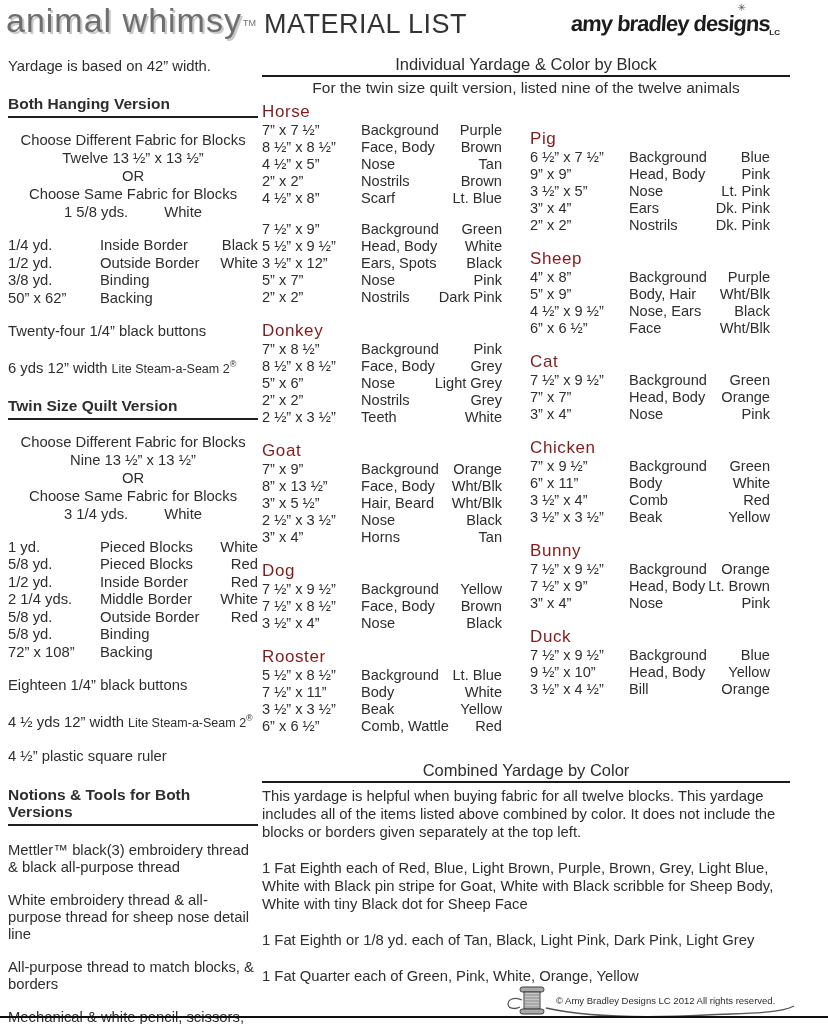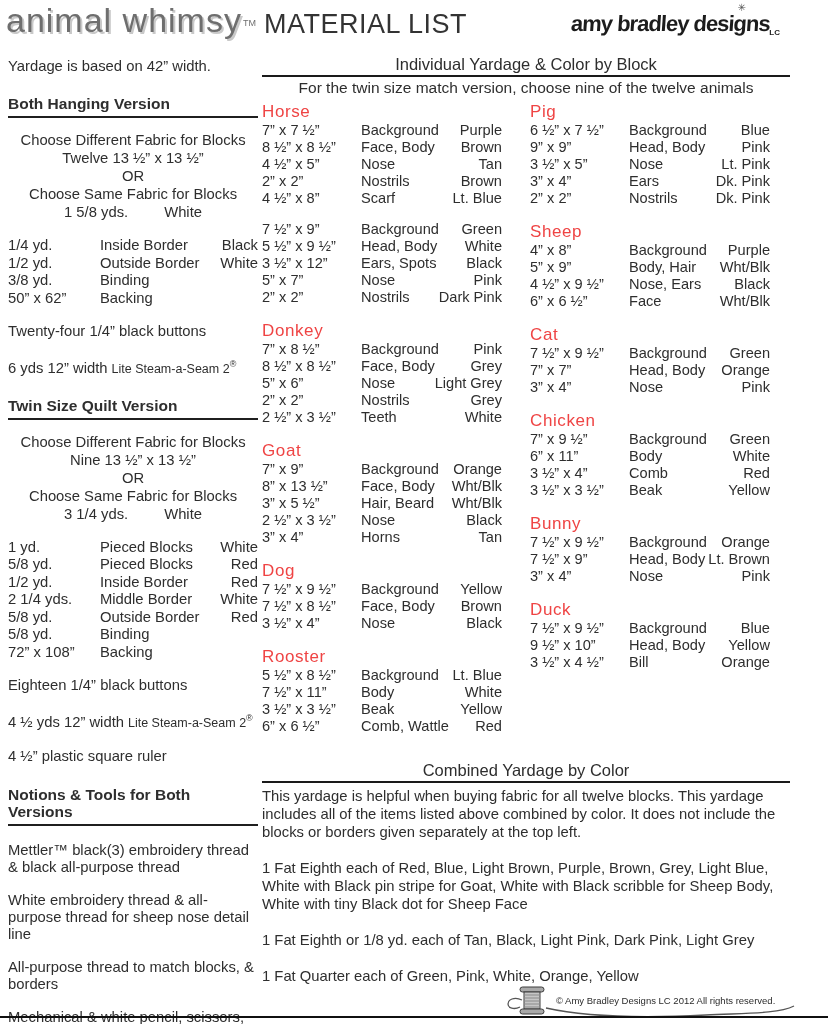--- a/index.html
+++ b/index.html
@@ -33,23 +33,23 @@
   .steam-product{font-size:12.5px;margin-left:4px;}
   .steam sup{font-size:9px;}
   .notion{margin-top:16px;}
 
   
   .right{position:absolute;left:262px;top:55px;width:528px;}
   .sec-head{font-size:16.5px;text-align:center;border-bottom:2px solid #1a1a1a;padding-bottom:1px;font-weight:normal;margin:0;}
   .sec-sub{font-size:15.5px;text-align:center;margin:2px 0 4px;}
   .animal-grid{display:flex;}
   .acol{width:240px;}
-  .acol + .acol{margin-left:28px;}
+  .acol + .acol{margin-left:28px;margin-top:27px;}
   .animal-block{margin-bottom:14px;}
-  .animal-name{font-size:17px;color:#ef4444;letter-spacing:.6px;line-height:21px;}
+  .animal-name{font-size:17px;color:#7f1d1d;letter-spacing:.6px;line-height:21px;}
   .arow{display:flex;font-size:14.6px;line-height:17px;}
   .asize{width:99px;flex:none;}
   .apart{flex:1;white-space:nowrap;}
   .acolor{text-align:right;flex:none;white-space:nowrap;}
 
   .combined{margin-top:12px;}
   .combined p{font-size:14.8px;line-height:18px;margin:0 0 18px 0;}
   .combined .first{margin-top:4px;}
 
   
@@ -178,21 +178,21 @@
     <h2 class="sec-head-left" style="margin-top:21px;">Notions &amp; Tools for Both Versions</h2>
     <div class="notion">Mettler™ black(3) embroidery thread &amp; black all-purpose thread</div>
     <div class="notion">White embroidery thread &amp; all-purpose thread for sheep nose detail line</div>
     <div class="notion">All-purpose thread to match blocks, &amp; borders</div>
     <div class="notion">Mechanical &amp; white pencil, scissors, X-ACTO® knife with #11 blade</div>
 
   </div>
 
   <div class="right">
     <h2 class="sec-head">Individual Yardage &amp; Color by Block</h2>
-    <div class="sec-sub">For the twin size match version, choose nine of the twelve animals</div>
+    <div class="sec-sub">For the twin size quilt version, listed nine of the twelve animals</div>
 
     <div class="animal-grid">
       <div class="acol">
 
           <div class="animal-block">
             <div class="animal-name">Horse</div>
             <div>
 
                 <div class="arow">
                   <span class="asize">7” x 7 ½”</span>

